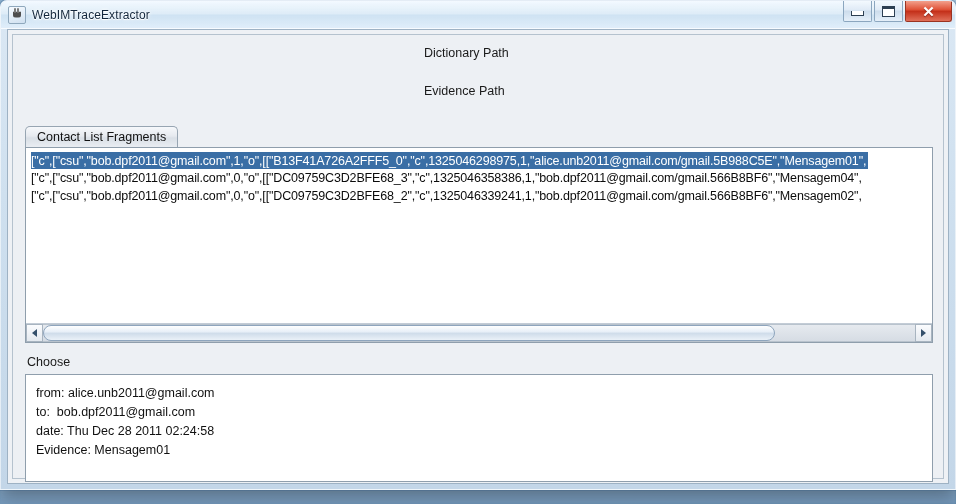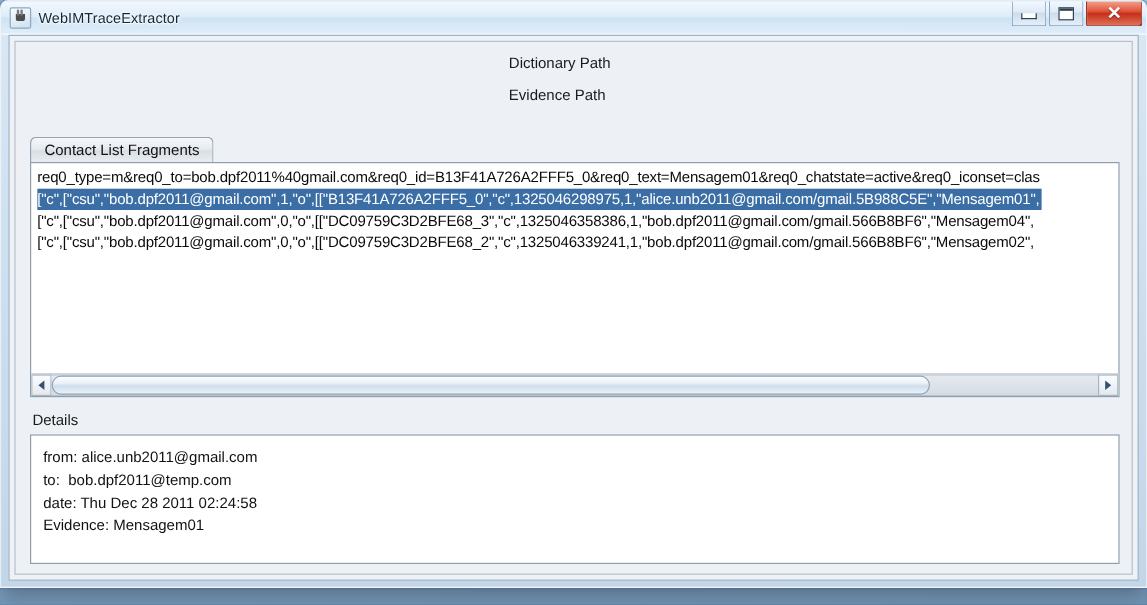--- a/index.html
+++ b/index.html
@@ -175,21 +175,21 @@
 
   
   .form-row {
     display: flex;
     align-items: center;
     height: 26px;
     margin: 0 10px;
     flex-direction: column;
   }
   #row-dict { margin-top: 11px; }
-  #row-evid { margin-top: 0; }
+  #row-evid { margin-top: 12px; }
 
   .form-label {
     width: 108px;
     flex: 0 0 108px;
     font-size: 12.5px;
     color: #1a1a1a;
   }
   .text-input {
     flex: 1 1 auto;
     height: 24px;
@@ -396,23 +396,20 @@
         <button class="choose-btn">Choose File</button>
       </div>
 
       <div id="tabstrip">
         <div class="tab">Contact List Fragments</div>
       </div>
 
       <div id="textpane">
         <div id="textlines">
           <div class="tline-wrap">
-            <div class="tline">req0_type=m&amp;req0_to=bob.dpf2011%40gmail.com&amp;req0_id=B13F41A726A2FFF5_0&amp;req0_text=Mensagem01&amp;req0_chatstate=active&amp;req0_iconset=clas</div>
-          </div>
-          <div class="tline-wrap">
             <div class="tline selected">["c",["csu","bob.dpf2011@gmail.com",1,"o",[["B13F41A726A2FFF5_0","c",1325046298975,1,"alice.unb2011@gmail.com/gmail.5B988C5E","Mensagem01",</div>
           </div>
           <div class="tline-wrap">
             <div class="tline">["c",["csu","bob.dpf2011@gmail.com",0,"o",[["DC09759C3D2BFE68_3","c",1325046358386,1,"bob.dpf2011@gmail.com/gmail.566B8BF6","Mensagem04",</div>
           </div>
           <div class="tline-wrap">
             <div class="tline">["c",["csu","bob.dpf2011@gmail.com",0,"o",[["DC09759C3D2BFE68_2","c",1325046339241,1,"bob.dpf2011@gmail.com/gmail.566B8BF6","Mensagem02",</div>
           </div>
         </div>
 
@@ -422,23 +419,23 @@
           </div>
           <div id="sb-track">
             <div id="sb-thumb" style="width: 84%;"></div>
           </div>
           <div class="sb-btn">
             <div class="arrow-r"></div>
           </div>
         </div>
       </div>
 
-      <div id="details-label">Details</div>
+      <div id="details-label">Choose</div>
       <div id="details-box">
         <div class="dline">from: alice.unb2011@gmail.com</div>
-        <div class="dline">to:  bob.dpf2011@temp.com</div>
+        <div class="dline">to:  bob.dpf2011@gmail.com</div>
         <div class="dline">date: Thu Dec 28 2011 02:24:58</div>
         <div class="dline">Evidence: Mensagem01</div>
       </div>
 
     </div>
   </div>
 </div>
 
 </body></html>

